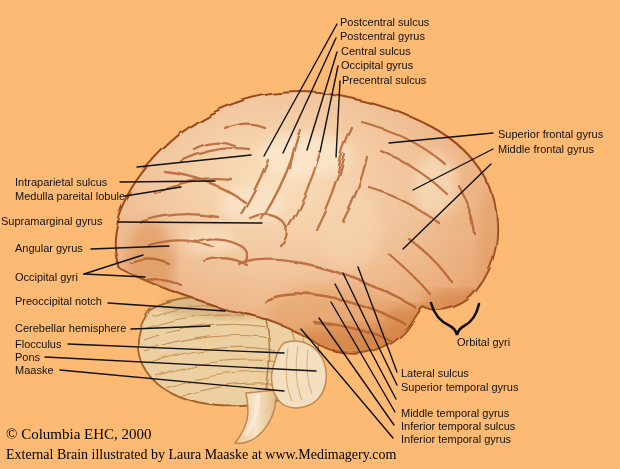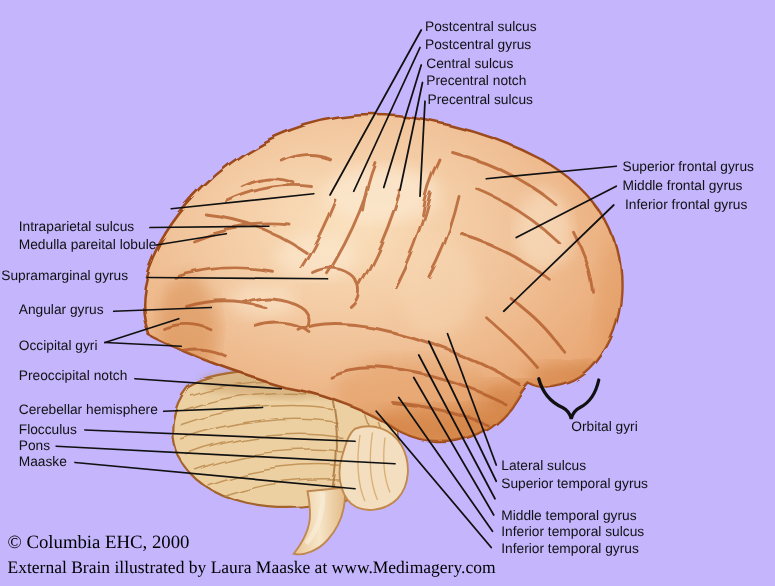--- a/index.html
+++ b/index.html
@@ -1,16 +1,16 @@
 <!DOCTYPE html>
 <html><head>
 <meta charset="utf-8">
 <style>
   html,body{margin:0;padding:0;background:#fff;}
-  #stage{position:relative;width:620px;height:469px;background:#c4b5fd;overflow:hidden;
+  #stage{position:relative;width:620px;height:469px;background:#fdba74;overflow:hidden;
          font-family:"Liberation Sans", sans-serif;}
   #brain-svg{position:absolute;left:0;top:0;}
   .lbl{position:absolute;font-size:11px;line-height:12px;color:#111;white-space:nowrap;
        font-family:"Liberation Sans", sans-serif;}
   .credit{position:absolute;color:#000;white-space:nowrap;font-family:"Liberation Serif", serif;}
   #credit1{font-size:15px;}
   #credit2{font-size:14px;}
 </style>
 </head>
 <body>
@@ -158,26 +158,25 @@
     <line x1="394" y1="425" x2="319" y2="318"></line>
     <line x1="393" y1="438" x2="301" y2="329"></line>
   </g>
 
   <path d="M431,303 C434,314 441,322 450,326 C454,328 456,331 457,335 C458,331 460,328 464,326 C472,322 477,313 479,304" fill="none" stroke="#111111" stroke-width="2.6" stroke-linecap="round"></path>
 </svg>
 
 <div class="lbl" style="left:340px;top:16px">Postcentral sulcus</div>
 <div class="lbl" style="left:340px;top:30px">Postcentral gyrus</div>
 <div class="lbl" style="left:341px;top:45px">Central sulcus</div>
-<div class="lbl" style="left:341px;top:59px">Precentral notch</div>
+<div class="lbl" style="left:341px;top:59px">Occipital gyrus</div>
 <div class="lbl" style="left:342px;top:74px">Precentral sulcus</div>
 
 <div class="lbl" style="left:498px;top:128px">Superior frontal gyrus</div>
 <div class="lbl" style="left:498px;top:143px">Middle frontal gyrus</div>
-<div class="lbl" style="left:500px;top:158px">Inferior frontal gyrus</div>
 
 <div class="lbl" style="left:15px;top:176px">Intraparietal sulcus</div>
 <div class="lbl" style="left:15px;top:190px">Medulla pareital lobule</div>
 <div class="lbl" style="left:1px;top:215px">Supramarginal gyrus</div>
 <div class="lbl" style="left:15px;top:242px">Angular gyrus</div>
 <div class="lbl" style="left:15px;top:271px">Occipital gyri</div>
 <div class="lbl" style="left:15px;top:295px">Preoccipital notch</div>
 <div class="lbl" style="left:15px;top:322px">Cerebellar hemisphere</div>
 <div class="lbl" style="left:15px;top:338px">Flocculus</div>
 <div class="lbl" style="left:15px;top:351px">Pons</div>

